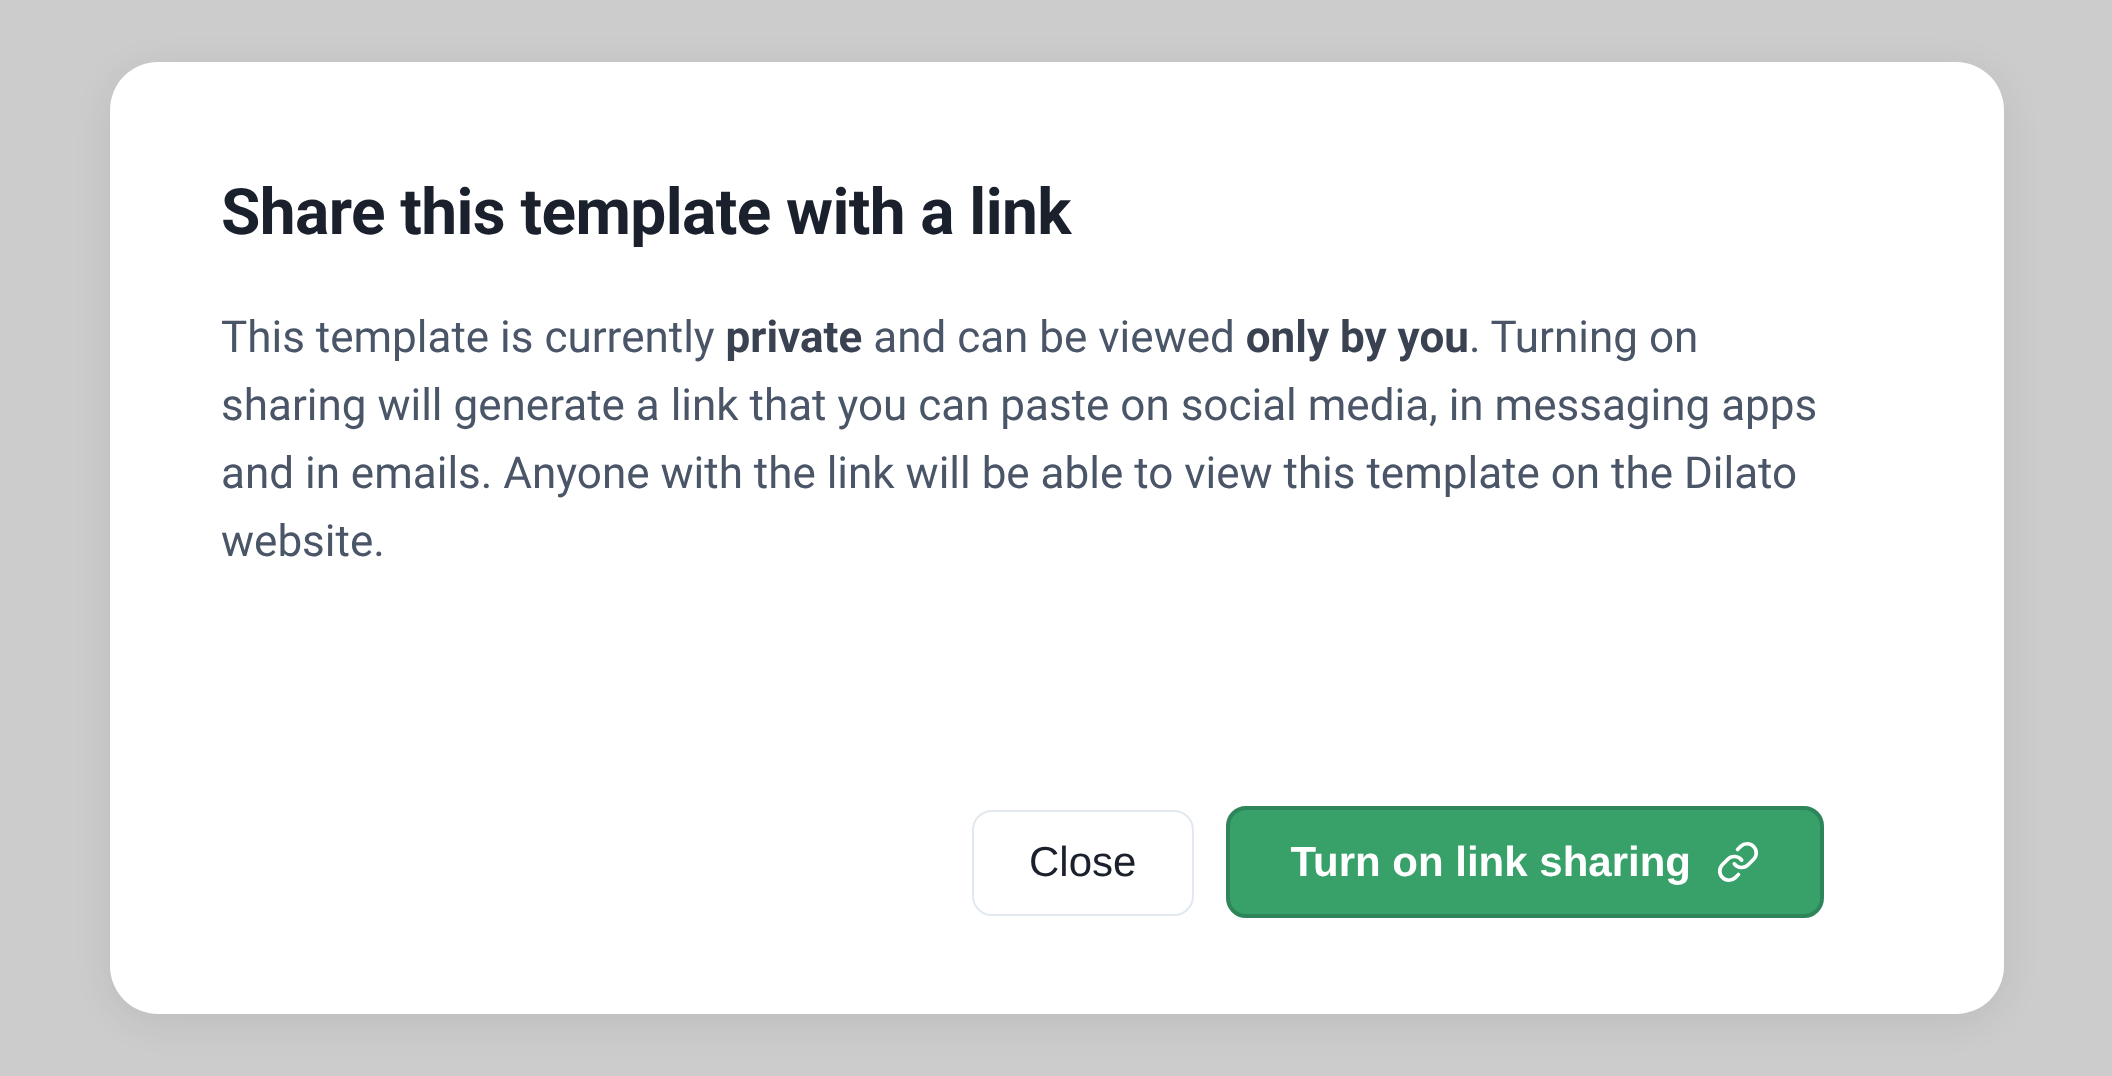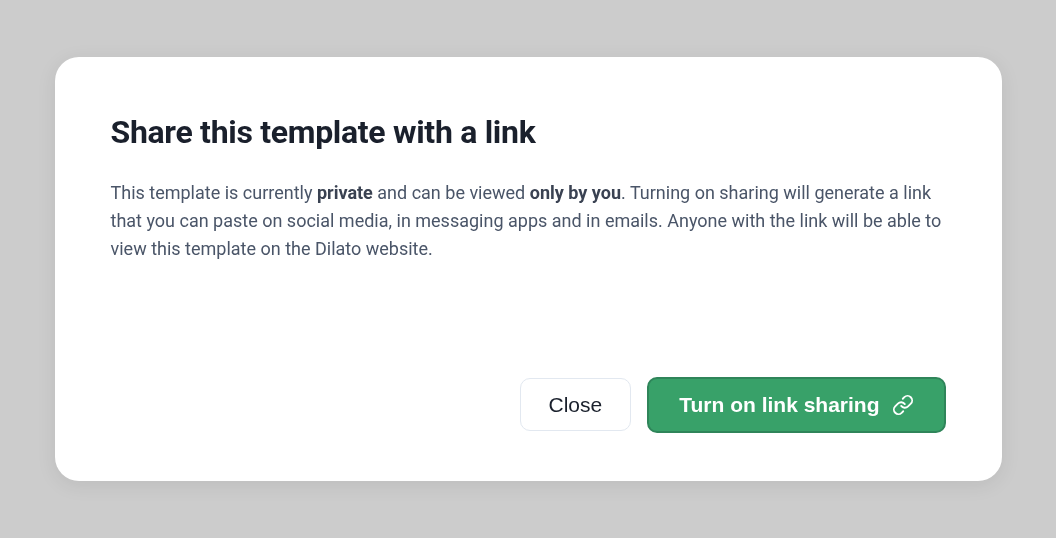--- a/index.html
+++ b/index.html
@@ -14,32 +14,32 @@
       height: 538px;
       display: flex;
       align-items: center;
       justify-content: center;
       overflow: hidden;
     }
     .modal {
       background: #ffffff;
       border-radius: 24px;
       width: 947px;
-      padding: 56px 56px 48px 56px;
+      padding: 56px 90px 48px 56px;
       box-shadow: 0 4px 20px rgba(0,0,0,0.08);
     }
     .modal-title {
       font-size: 32px;
       font-weight: 700;
       color: #1a202c;
       margin-bottom: 28px;
       letter-spacing: -0.3px;
     }
     .modal-description {
-      font-size: 18px;
+      font-size: 22px;
       line-height: 1.55;
       color: #4a5568;
       margin-bottom: 114px;
     }
     .modal-description .bold {
       font-weight: 700;
       color: #3a4252;
     }
     .modal-actions {
       display: flex;

